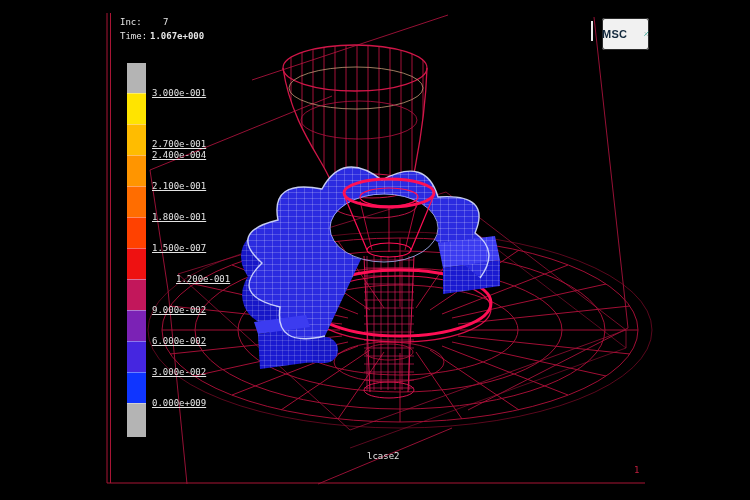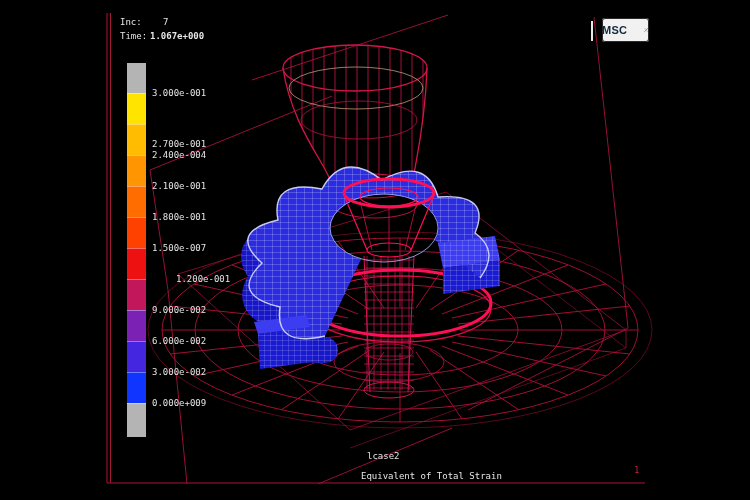--- a/index.html
+++ b/index.html
@@ -4,31 +4,31 @@
 <style>
   html,body{margin:0;padding:0;background:#000;}
   #app{position:relative;width:750px;height:500px;background:#000;overflow:hidden;
        font-family:"DejaVu Sans Mono","Liberation Mono",monospace;}
   .txt{position:absolute;color:#e6e6e6;font-size:9px;line-height:11px;white-space:pre;}
   #scene-svg{position:absolute;left:0;top:0;}
   
   #legend-bar{position:absolute;left:127px;top:63px;width:19px;display:flex;flex-direction:column;}
   #legend-bar .seg{width:100%;box-sizing:border-box;}
   #legend-bar .seg + .seg{border-top:1px solid rgba(255,255,255,.38);}
-  #legend-labels .legend-label{position:absolute;left:152px;color:#e4e4e4;font-size:9px;white-space:pre;}
+  #legend-labels .legend-label{position:absolute;left:152px;color:#e4e4e4;font-size:9px;white-space:pre;text-decoration:underline;}
   
   #inc-label{left:120px;top:17px;}   #inc-value{left:163px;top:17px;}
   #time-label{left:120px;top:31px;}  #time-value{left:150px;top:31px;font-weight:bold;}
   
   #lcase{left:361px;top:451px;margin-left:6px;}
   #title{left:361px;top:471px;}
   #page-num{left:634px;top:465px;color:#c21f3f;}
   
   #logo-tick{position:absolute;left:591px;top:21px;width:2px;height:20px;background:#e9e9e9;}
-  #msc-logo{position:absolute;left:602px;top:18px;width:47px;height:24px;background:#f1f1f1;
+  #msc-logo{position:absolute;left:602px;top:18px;width:47px;height:32px;background:#f1f1f1;
             border-radius:3px;display:flex;align-items:center;justify-content:center;gap:17px;
             box-shadow:0 0 0 1px #2a2a2a inset;}
   #msc-logo .msc-text{color:#13293d;font-family:"Liberation Sans","DejaVu Sans",sans-serif;
             font-weight:bold;font-size:11px;letter-spacing:.3px;}
 </style>
 </head>
 <body>
 
 <div id="app">
 
@@ -195,16 +195,15 @@
       <div class="legend-label" style="top: 212px;">1.800e-001</div>
       <div class="legend-label" style="top: 243px;">1.500e-007</div>
       <div class="legend-label" style="top: 274px; margin-left: 24px;">1.200e-001</div>
       <div class="legend-label" style="top: 305px;">9.000e-002</div>
       <div class="legend-label" style="top: 336px;">6.000e-002</div>
       <div class="legend-label" style="top: 367px;">3.000e-002</div>
       <div class="legend-label" style="top: 398px;">0.000e+009</div>
     </div>
 
   <div class="txt" id="lcase">lcase2</div>
-  <div class="txt" id="title">Equivalent of Total Strain</div>
   <div class="txt" id="page-num">1</div>
 
 </div>
 
 </body></html>

